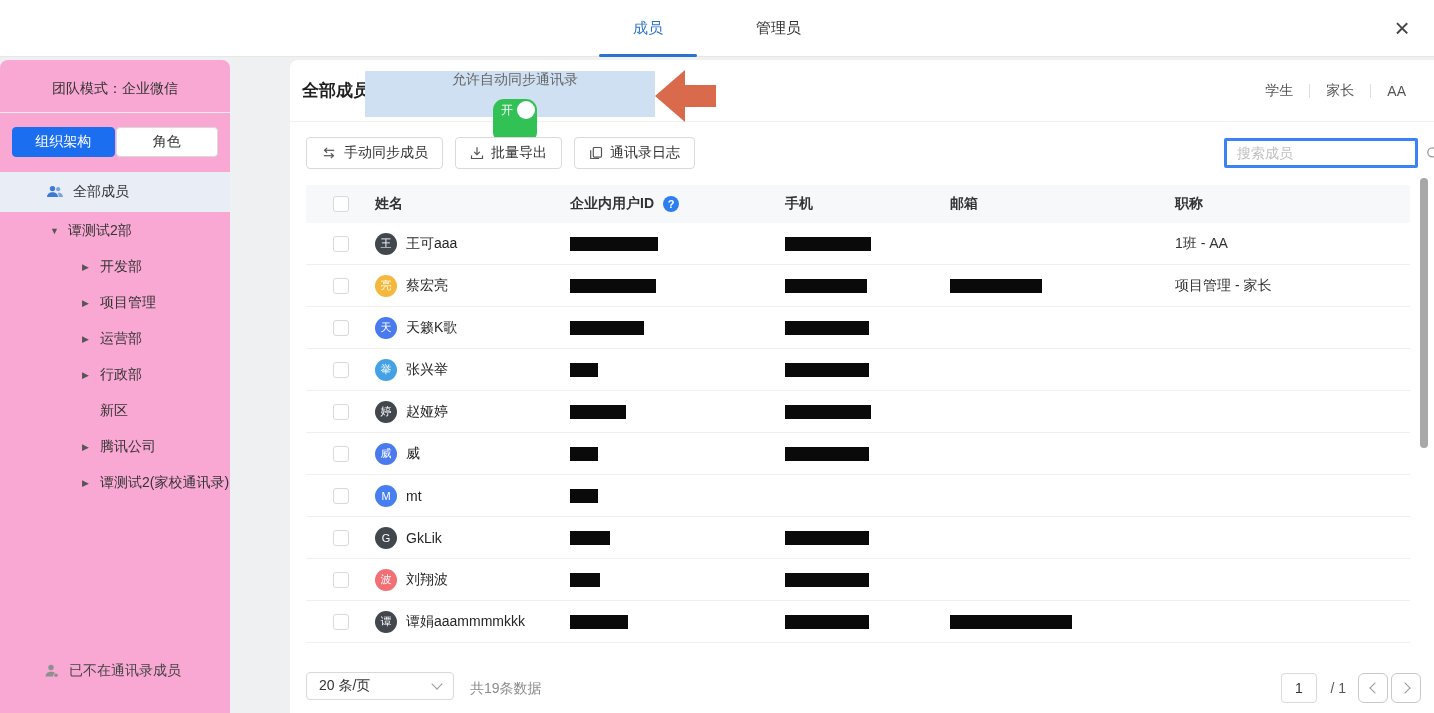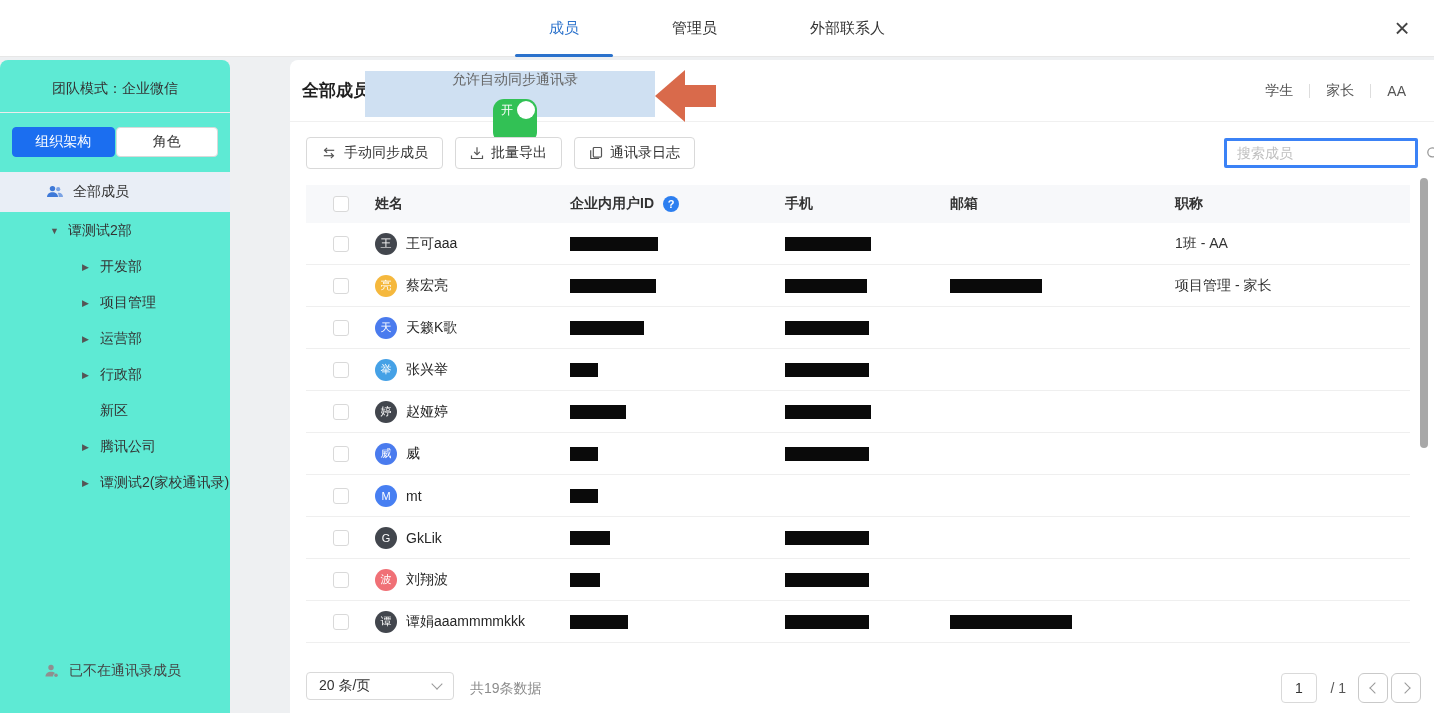--- a/index.html
+++ b/index.html
@@ -17,21 +17,21 @@
   .tab { position:relative; display:flex; align-items:center; font-size:15px;
     color:#333; cursor:pointer; padding:0 4px; }
   .tab.active { color:var(--tab-active); }
   .tab.active::after { content:""; position:absolute; left:-30px; right:-30px;
     bottom:0; height:3px; background:var(--tab-active); border-radius:2px; }
   .close-btn { position:absolute; right:14px; top:8px; width:36px; height:40px;
     font-size:26px; color:#444; display:flex; align-items:center; justify-content:center;
     cursor:pointer; font-weight:300; }
   
   .sidebar { position:absolute; left:0; top:60px; width:230px; height:653px;
-    background:#5eead4; border-radius:8px 8px 0 0; }
+    background:#f9a8d4; border-radius:8px 8px 0 0; }
   .team-mode { margin-top:16px; height:24px; line-height:24px; text-align:center;
     color:#333; font-size:14px; }
   .side-divider { margin-top:12px; height:1px; background:#ececec; }
   .side-btns { display:flex; gap:1px; padding:14px 12px 0 12px; }
   .side-btn { flex:1; height:30px; border-radius:4px; display:flex;
     align-items:center; justify-content:center; font-size:14px; cursor:pointer; }
   .side-btn.primary { background:var(--accent); color:#fff; border:1px solid var(--accent); }
   .side-btn.plain { background:#fff; color:#333; border:1px solid #d9d9d9; }
   .all-members { margin-top:15px; height:40px; background:var(--selected-bg);
     display:flex; align-items:center; padding-left:46px; gap:9px; cursor:pointer; }
@@ -122,21 +122,20 @@
   .pchev.left { left:12px; transform:rotate(135deg); }
   .pchev.right { left:9px; transform:rotate(-45deg); }
 </style>
 </head>
 <body>
 
 <div class="topbar">
   <div class="tabbar">
       <div class="tab active">成员</div>
       <div class="tab">管理员</div>
-      <div class="tab">外部联系人</div>
     </div>
   <div class="close-btn">×</div>
 </div>
 
 <div class="sidebar">
   <div class="team-mode">团队模式：企业微信</div>
   <div class="side-divider"></div>
   <div class="side-btns">
     <div class="side-btn primary">组织架构</div>
     <div class="side-btn plain">角色</div>

